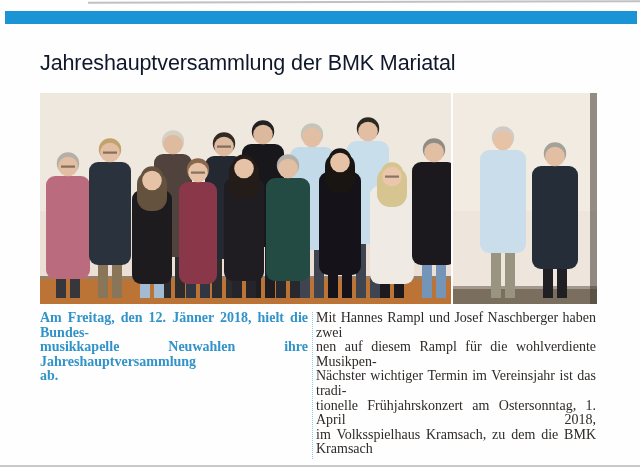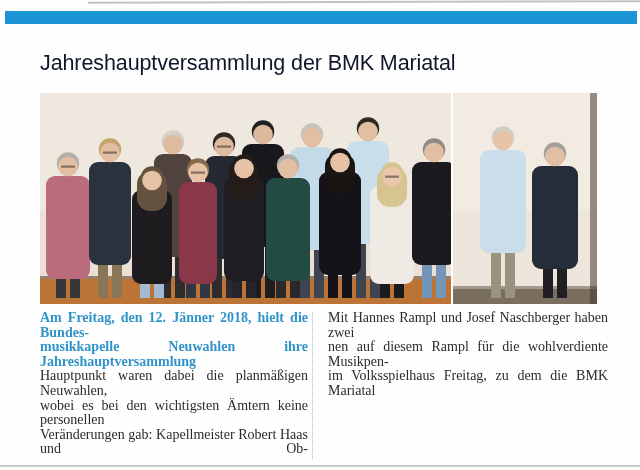--- a/index.html
+++ b/index.html
@@ -20,21 +20,21 @@
     font-family:"Liberation Sans", sans-serif;
     font-size:21.5px; font-weight:400; letter-spacing:-.1px;
   }
   .photos {
     position:absolute; top:93px; left:40px; display:flex; gap:2px;
   }
   svg.photo { display:block; filter: blur(.65px) saturate(.95) contrast(.98); }
   .columns { position:absolute; top:311px; left:40px; width:562px; }
   .col { position:absolute; top:0; }
   .col-left  { left:0;   width:268px; }
-  .col-right { left:288px; width:280px; }
+  .col-right { left:276px; width:280px; }
   .divider {
     position:absolute; left:272px; top:1px; height:147px; width:0;
     border-left:1.5px dotted #8ccbe6;
   }
   .line {
     font-size:14px; line-height:14.6px; color:#2e2a27;
     text-align:justify; text-align-last:justify;
     white-space:normal;
   }
   .line.para-end { text-align-last:left; }
@@ -186,32 +186,30 @@
       </g>
       <rect x="137" y="0" width="7" height="211" fill="#433d33" opacity="0.55"></rect>
     </svg>
 </div>
 
 <div class="columns">
   <div class="col col-left" id="col-left">
       <div class="para lead">
         <div class="line">Am Freitag, den 12. Jänner 2018, hielt die Bundes-</div>
         <div class="line">musikkapelle Neuwahlen ihre Jahreshauptversammlung</div>
-      </div>
-      <div class="para body">
-        <div class="line">Hauptpunkt waren dabei die planmäßigen Neuwahlen,</div>
-        <div class="line">wobei es bei den wichtigsten Ämtern keine personellen</div>
-        <div class="line">Veränderungen gab: Kapellmeister Robert Haas und Ob-</div>
+        <div class="line para-end">ab.</div>
       </div>
     </div>
   <div class="divider" style="border-left-color: rgb(140, 203, 230);"></div>
   <div class="col col-right" id="col-right">
       <div class="para body">
         <div class="line">Mit Hannes Rampl und Josef Naschberger haben zwei</div>
         <div class="line">nen auf diesem Rampl für die wohlverdiente Musikpen-</div>
       </div>
       <div class="para body">
-        <div class="line">im Volksspielhaus Freitag, zu dem die BMK Mariatal</div>
+        <div class="line">Nächster wichtiger Termin im Vereinsjahr ist das tradi-</div>
+        <div class="line">tionelle Frühjahrskonzert am Ostersonntag, 1. April 2018,</div>
+        <div class="line">im Volksspielhaus Kramsach, zu dem die BMK Kramsach</div>
       </div>
     </div>
 </div>
 
 <div class="bottom-edge"></div>
 
 </body></html>

